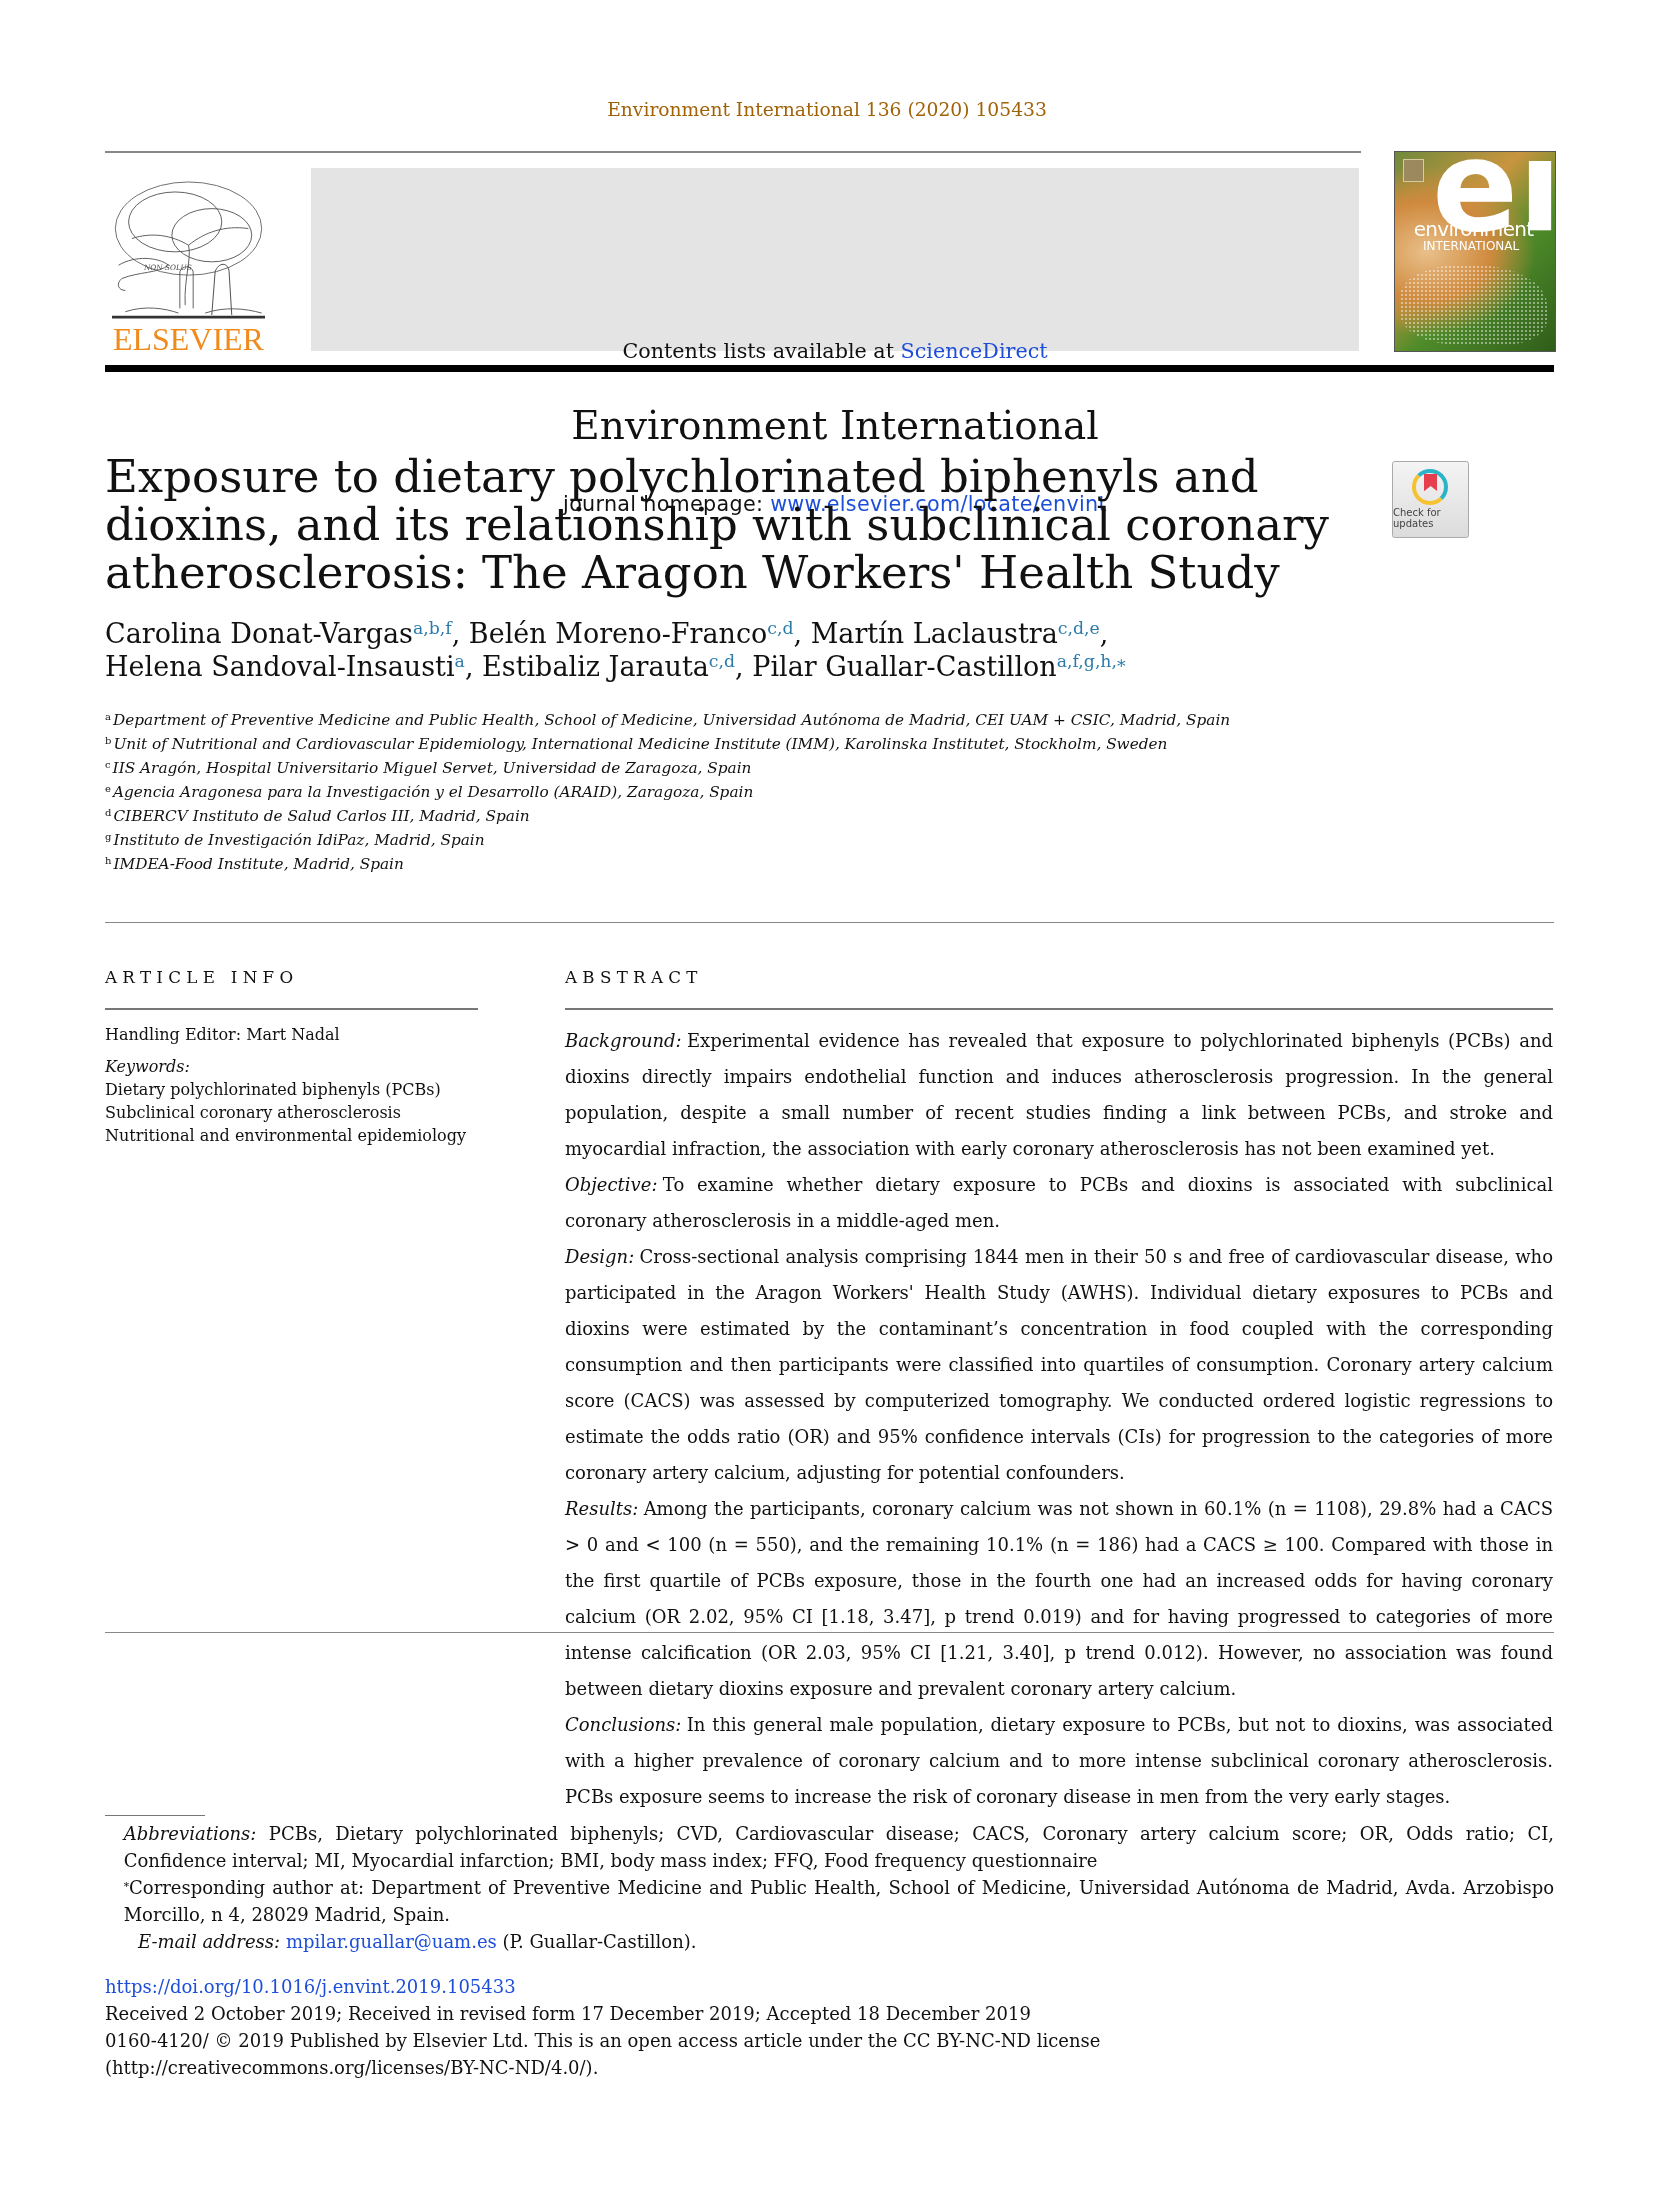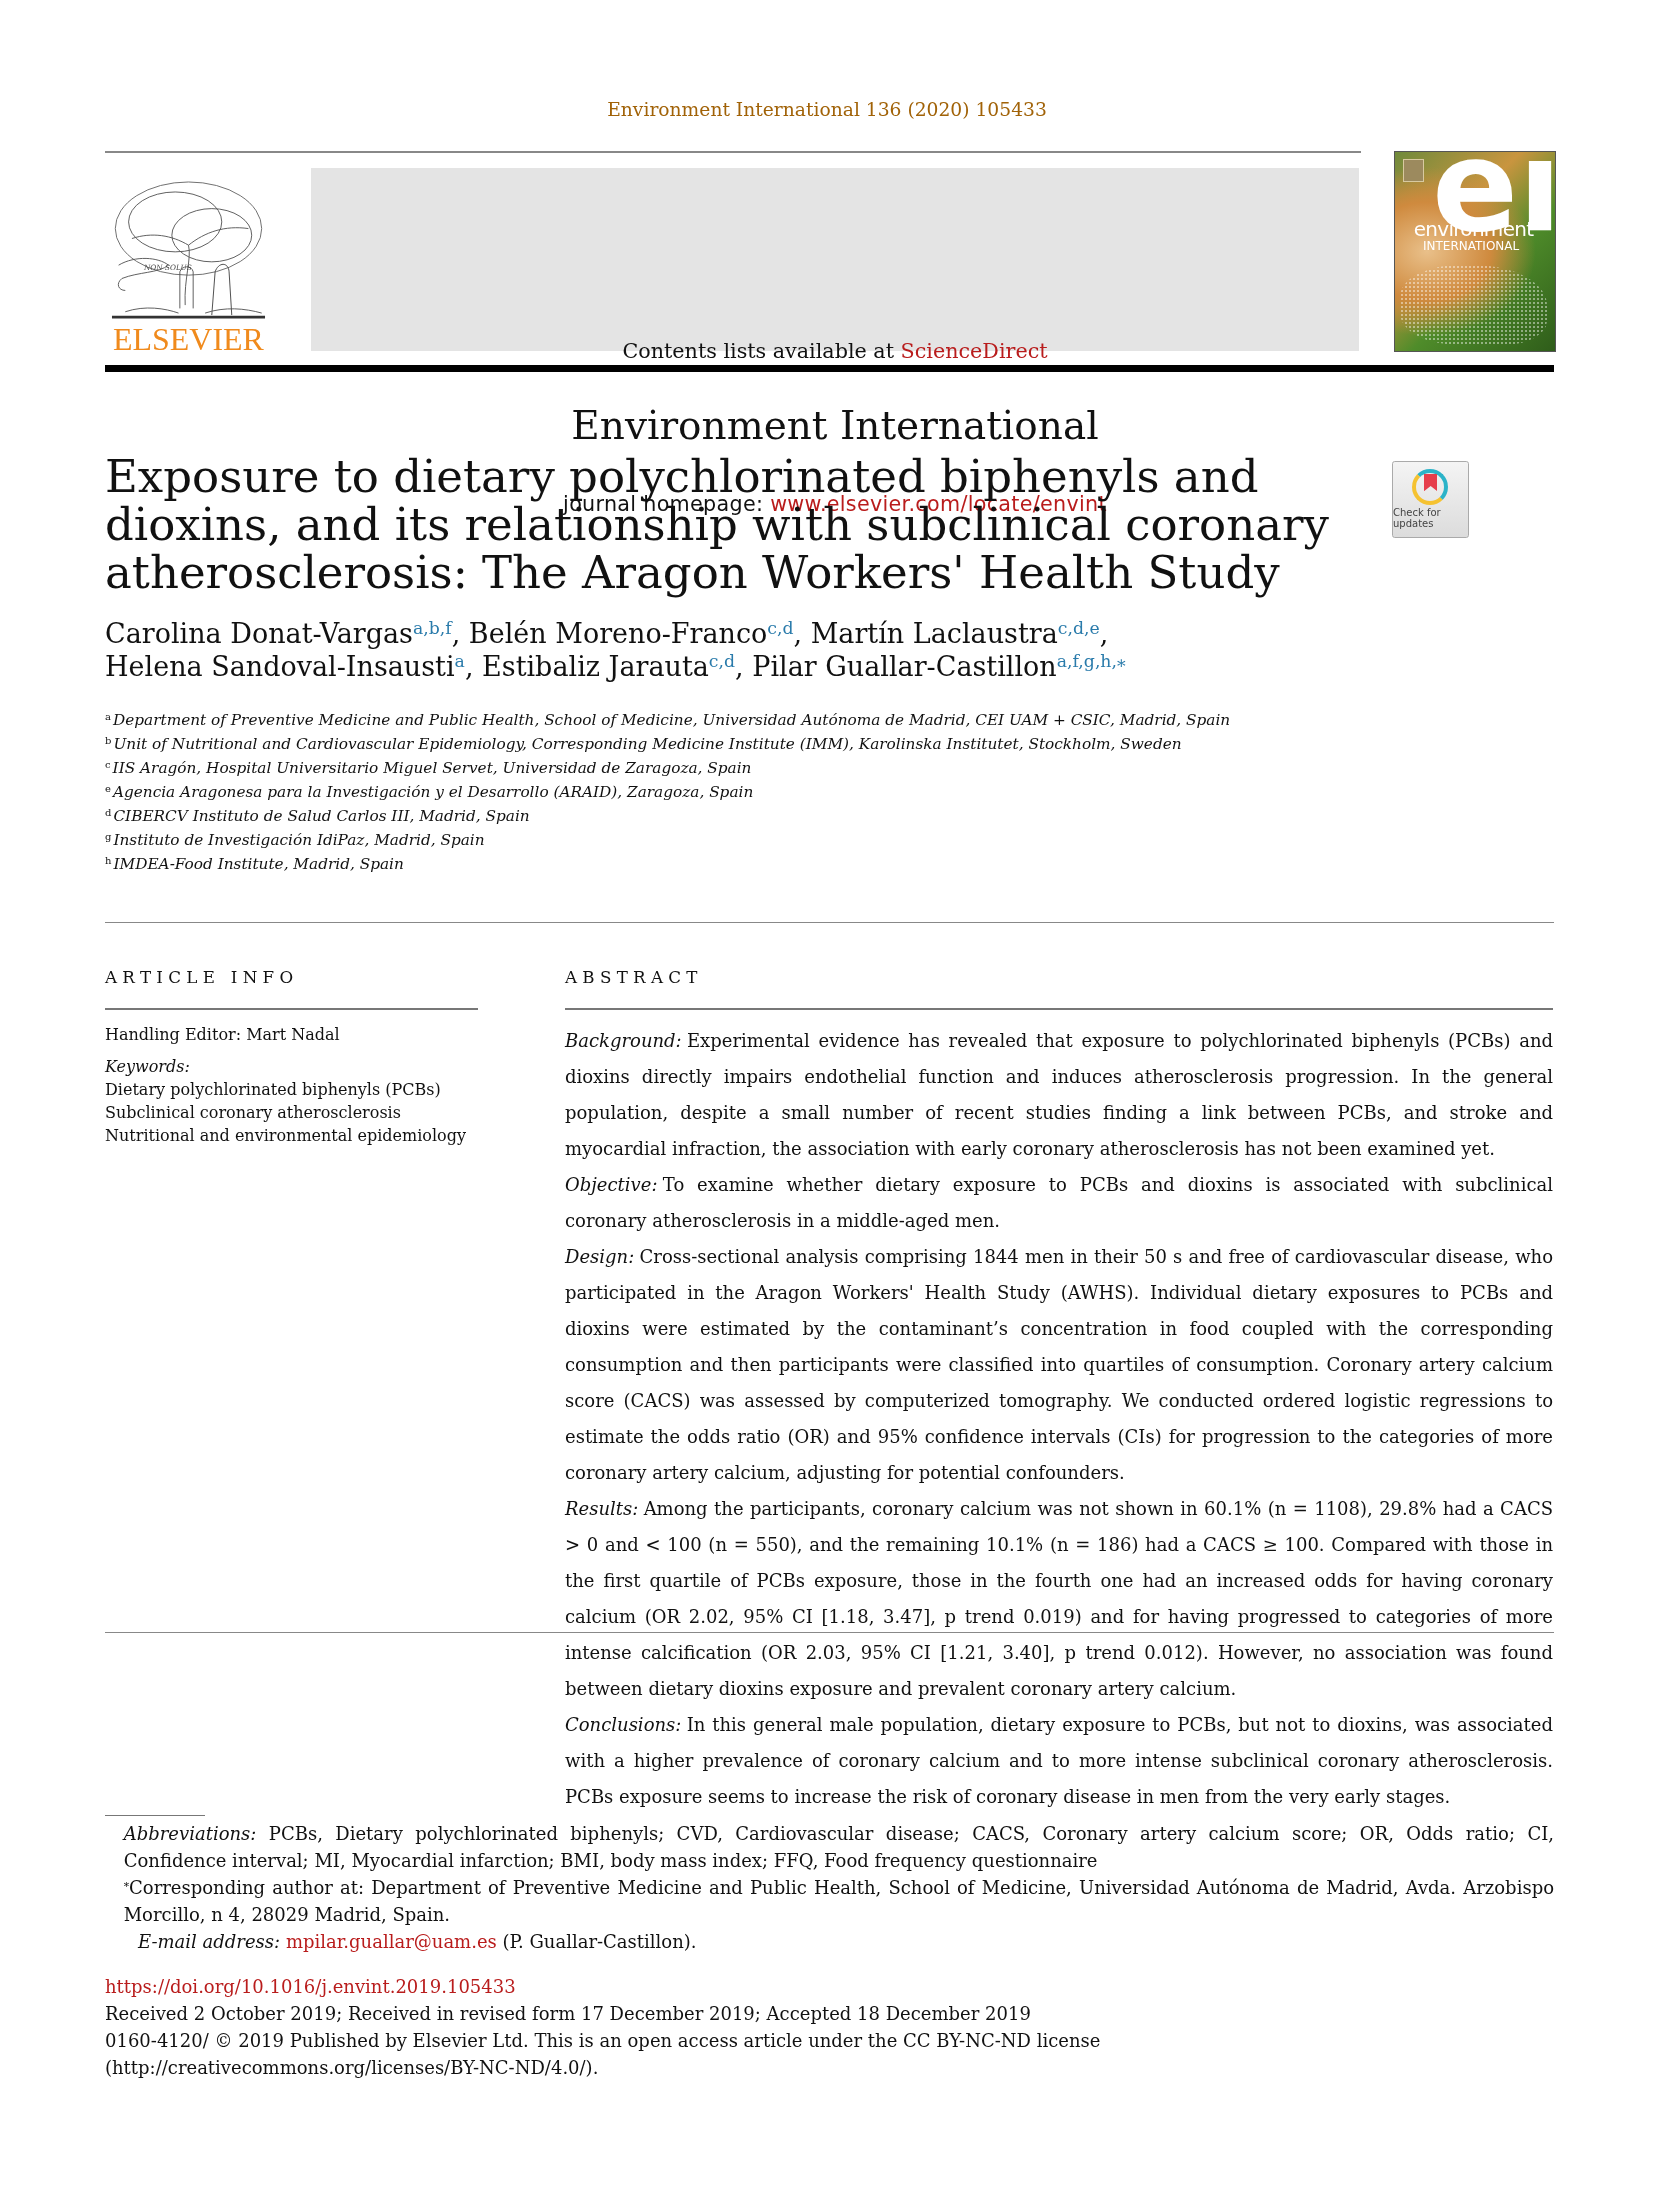--- a/index.html
+++ b/index.html
@@ -1,18 +1,18 @@
 <!DOCTYPE html>
 <html style="font-size:10.7px"><head>
 <meta charset="utf-8">
 <style>
   html, body { margin:0; padding:0; background:#fff; }
   body { width:1654px; height:2205px; position:relative; font-family:"DejaVu Serif","Liberation Serif",serif; color:#111; overflow:hidden; }
   .abs { position:absolute; }
-  a, .link { color:#b91c1c; text-decoration:none; }
+  a, .link { color:#1d4ed8; text-decoration:none; }
   .journal-ref { top:99px; left:0; width:1654px; text-align:center; font-size:18.7px; color:#a16207; }
   .top-rule { top:151px; left:105px; width:1256px; height:2px; background:#888; }
   .logo { top:172px; left:105px; width:167px; height:183px; }
   .banner { top:168px; left:311px; width:1048px; height:183px; background:#e4e4e4; }
   .contents { top:171px; left:0; width:1048px; text-align:center; font-size:20.7px; }
   .journal-name { top:235px; left:0; width:1048px; text-align:center; font-size:39px; }
   .homepage { top:324px; left:0; width:1048px; text-align:center; font-size:20.7px; font-family:"DejaVu Sans","Liberation Sans",sans-serif; letter-spacing:0.3px; }
   .cover { top:151px; left:1394px; width:160px; height:199px; border:1.3px solid #555; overflow:hidden;
     background: radial-gradient(ellipse at 20% 50%, #e9c08a 0%, #cf8a3e 35%, rgba(0,0,0,0) 60%),
                 linear-gradient(135deg, #6f8a3b 0%, #c9953f 35%, #4f8c2a 60%, #2f5d1a 100%); }
@@ -101,21 +101,21 @@
   <div class="cm-text"><span>Check for</span><br><span>updates</span></div>
 </div>
 
 <div class="abs authors">
   <span>Carolina Donat-Vargas</span><sup>a,b,f</sup><span>, </span><span>Belén Moreno-Franco</span><sup>c,d</sup><span>, </span><span>Martín Laclaustra</span><sup>c,d,e</sup><span>,</span><br>
   <span>Helena Sandoval-Insausti</span><sup>a</sup><span>, </span><span>Estibaliz Jarauta</span><sup>c,d</sup><span>, </span><span>Pilar Guallar-Castillon</span><sup>a,f,g,h,⁎</sup>
 </div>
 
 <div class="abs affils">
   <div class="aff"><sup>a</sup><span>Department of Preventive Medicine and Public Health, School of Medicine, Universidad Autónoma de Madrid, CEI UAM + CSIC, Madrid, Spain</span></div>
-  <div class="aff"><sup>b</sup><span>Unit of Nutritional and Cardiovascular Epidemiology, Corresponding Medicine Institute (IMM), Karolinska Institutet, Stockholm, Sweden</span></div>
+  <div class="aff"><sup>b</sup><span>Unit of Nutritional and Cardiovascular Epidemiology, International Medicine Institute (IMM), Karolinska Institutet, Stockholm, Sweden</span></div>
   <div class="aff"><sup>c</sup><span>IIS Aragón, Hospital Universitario Miguel Servet, Universidad de Zaragoza, Spain</span></div>
   <div class="aff"><sup>e</sup><span>Agencia Aragonesa para la Investigación y el Desarrollo (ARAID), Zaragoza, Spain</span></div>
   <div class="aff"><sup>d</sup><span>CIBERCV Instituto de Salud Carlos III, Madrid, Spain</span></div>
   <div class="aff"><sup>g</sup><span>Instituto de Investigación IdiPaz, Madrid, Spain</span></div>
   <div class="aff"><sup>h</sup><span>IMDEA-Food Institute, Madrid, Spain</span></div>
 </div>
 
 <div class="abs rule1"></div>
 
 <div class="abs sec-head ai-head">ARTICLE INFO</div>

